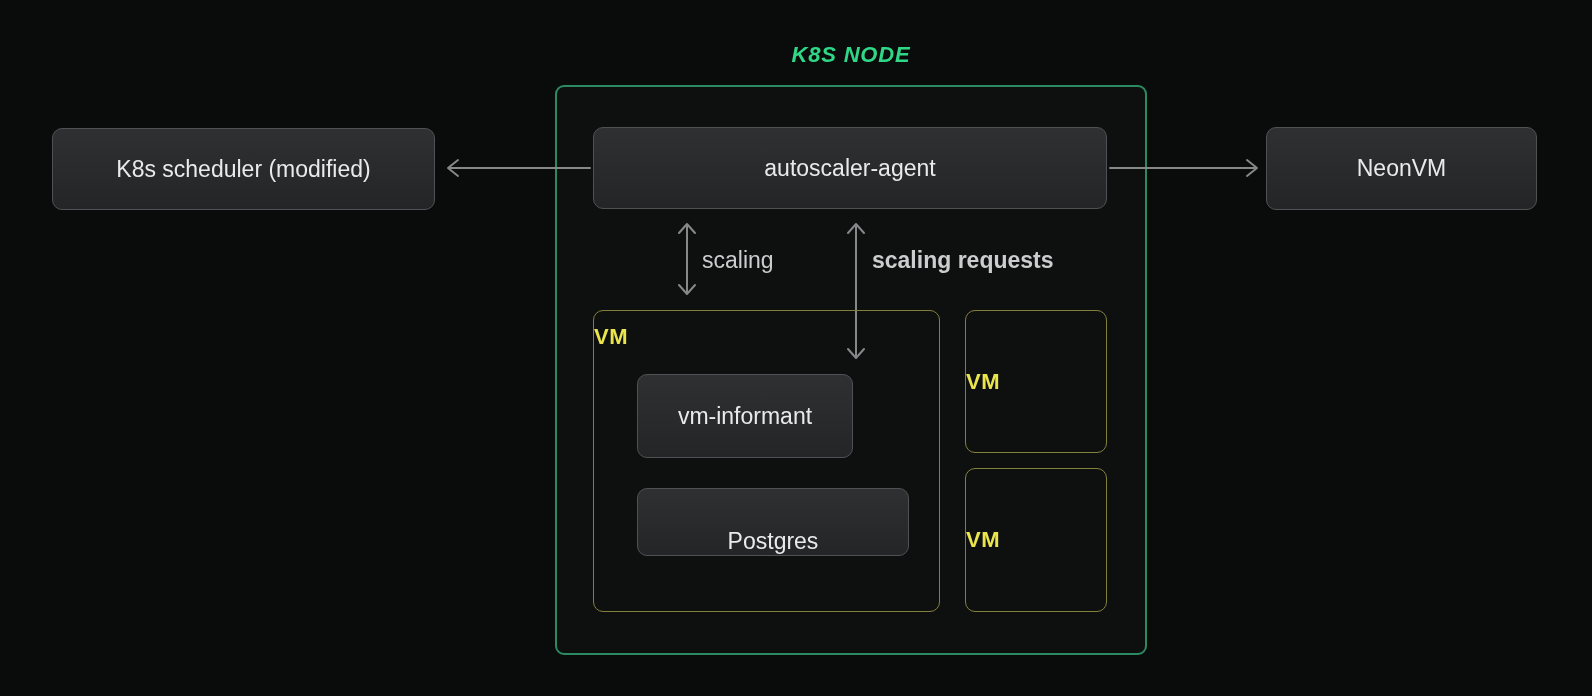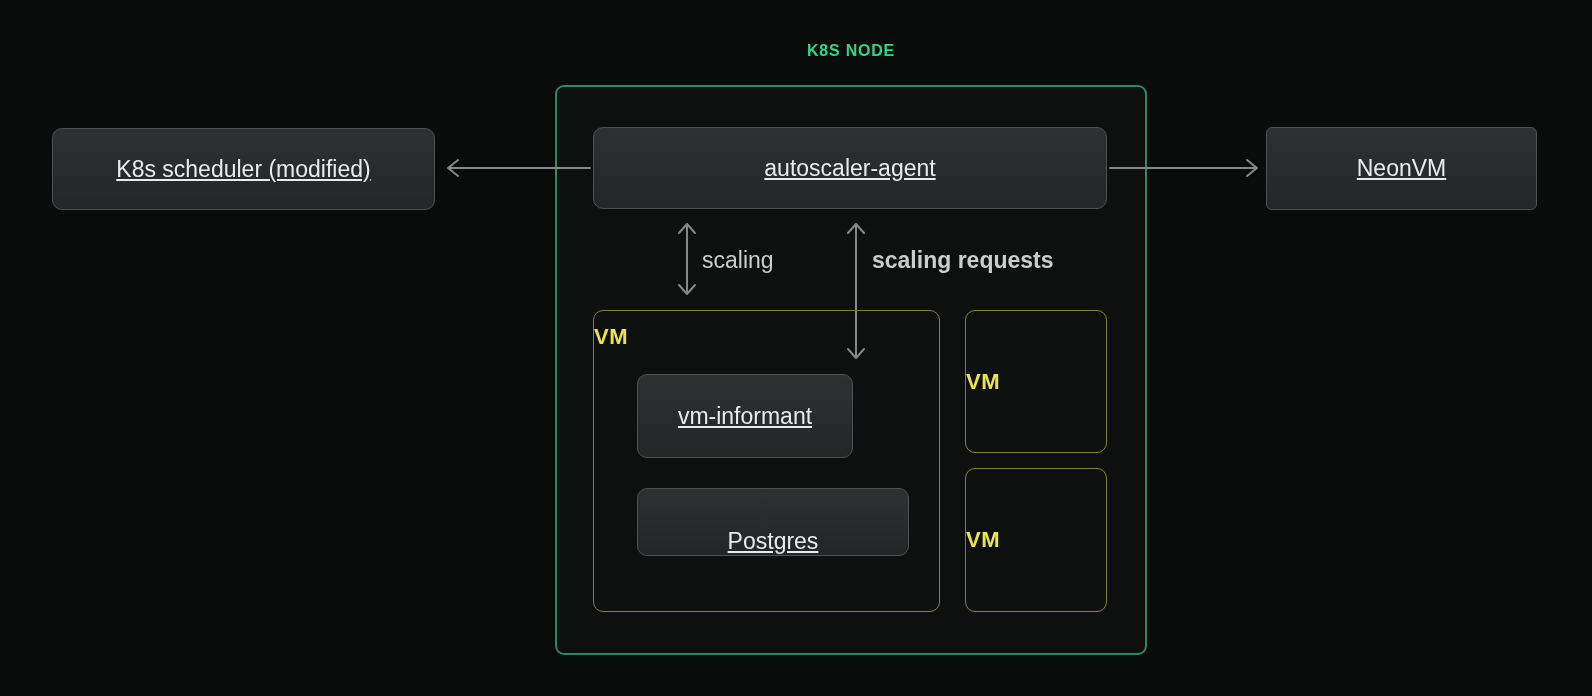--- a/index.html
+++ b/index.html
@@ -24,45 +24,45 @@
     height: 696px;
     background: var(--background);
     font-family: "Liberation Sans", "DejaVu Sans", sans-serif;
     overflow: hidden;
   }
   .diagram-title {
     position: absolute;
     left: 555px; top: 42px; width: 592px;
     text-align: center;
     color: var(--green-accent);
-    font-size: 16px;
+    font-size: 22px;
     font-weight: 700;
     letter-spacing: 0.8px;
+    font-style: italic;
   }
   .k8s-node-container {
     position: absolute;
     left: 555px; top: 85px; width: 592px; height: 570px;
     border: 2px solid var(--green-border);
     border-radius: 9px;
     background: var(--panel-bg);
   }
   .gray-box {
     position: absolute;
     background: linear-gradient(180deg, var(--box-top) 0%, var(--box-bottom) 100%);
     border: 1px solid var(--box-border);
     border-radius: 10px;
     display: flex;
     align-items: center;
     justify-content: center;
     color: var(--box-text);
     font-size: 23px;
-    text-decoration: underline;
   }
   .box-scheduler { left: 52px;  top: 128px; width: 383px; height: 82px; }
-  .box-neonvm    { left: 1266px; top: 127px; width: 271px; height: 83px; border-radius: 6px; }
+  .box-neonvm    { left: 1266px; top: 127px; width: 271px; height: 83px; }
   .box-autoscaler{ left: 593px; top: 127px; width: 514px; height: 82px; }
   .box-informant { left: 637px; top: 374px; width: 216px; height: 84px; align-items: center; }
   .box-postgres  { left: 637px; top: 488px; width: 272px; height: 68px; align-items: flex-end; }
   .vm-box {
     position: absolute;
     border: 1.5px solid var(--yellow-border);
     border-radius: 10px;
     background: transparent;
   }
   .vm-main  { left: 593px; top: 310px; width: 347px; height: 302px; }

